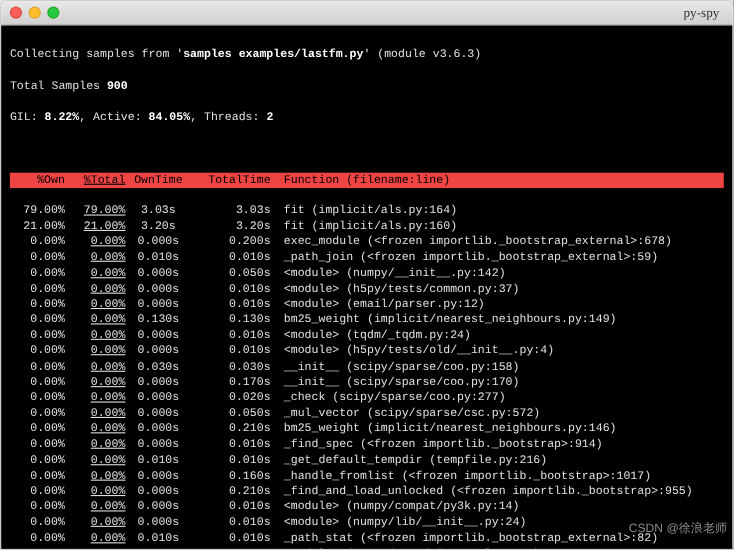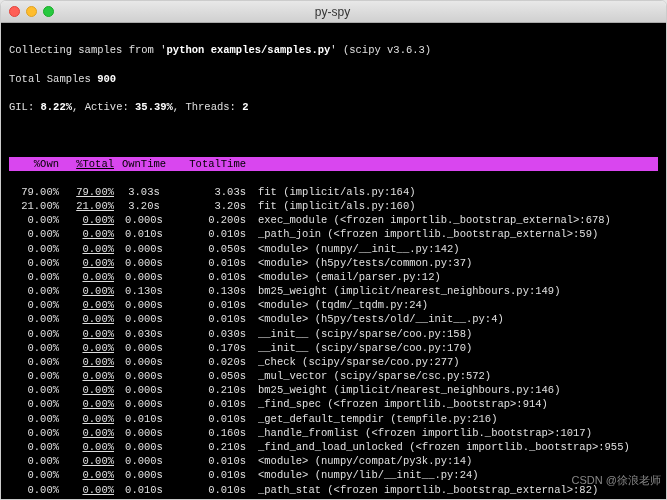--- a/index.html
+++ b/index.html
@@ -2,44 +2,44 @@
 <html><head>
 <meta charset="utf-8">
 <style>
 * { margin:0; padding:0; box-sizing:border-box; }
 body { background:#f0f0f0; font-family:Menlo,Monaco,"Courier New",monospace; font-size:11px; }
 .window { width:667px; height:500px; background:#fff; border:1px solid #ccc; border-radius:6px 6px 0 0; overflow:hidden; box-shadow:0 2px 10px rgba(0,0,0,.2); }
 .titlebar { height:22px; background:linear-gradient(#e8e8e8,#d0d0d0); border-bottom:1px solid #aaa; display:flex; align-items:center; padding:0 8px; position:relative; }
 .traffic { display:flex; gap:6px; }
 .tl { width:11px; height:11px; border-radius:50%; }
 .tl.red{background:#ff5f56;border:1px solid #e0443e;} .tl.yel{background:#ffbd2e;border:1px solid #dea123;} .tl.grn{background:#27c93f;border:1px solid #1aab29;}
-.title { position:absolute; left:0; right:2px; text-align:center; font-size:12px; color:#333; font-family:Liberation Sans, sans-serif; }
+.title { position:absolute; left:0; right:12px; text-align:right; font-size:12px; color:#333; font-family:Liberation Serif, serif; }
 .term { background:#000; color:#e0e0e0; height:calc(100% - 22px); padding:6px 8px; font-size:10.5px; line-height:1.35; overflow:hidden; white-space:pre; }
 .green{color:#00c200;} .bold{font-weight:bold;color:#fff;}
-.hdr { background:#d946ef; color:#000; display:flex; }
+.hdr { background:#ef4444; color:#000; display:flex; }
 .row { display:flex; }
 .c1{width:50px;text-align:right;} .c2{width:55px;text-align:right;text-decoration:underline;} .c3{width:60px;text-align:center;} .c4{width:72px;text-align:right;} .c5{padding-left:12px;flex:1;overflow:hidden;text-overflow:clip;}
 .watermark{position:fixed;right:6px;bottom:12px;font-size:11px;color:#888;font-family:sans-serif;}
 </style>
 </head>
 <body>
 
 <div class="window">
   <div class="titlebar">
     <div class="traffic">
       <div class="tl red"></div>
       <div class="tl yel"></div>
       <div class="tl grn"></div>
     </div>
     <div class="title">py-spy</div>
   </div>
   <div class="term">
-<div><span>Collecting samples from '</span><span class="green bold">python examples/samples.py</span><span>' (scipy v3.6.3)</span></div>
+<div><span>Collecting samples from '</span><span class="green bold">samples examples/lastfm.py</span><span>' (module v3.6.3)</span></div>
 <div><span>Total Samples </span><span class="bold">900</span></div>
-<div><span>GIL: </span><span class="bold">8.22%</span><span>, Active: </span><span class="bold">35.39%</span><span>, Threads: </span><span class="bold">2</span></div>
+<div><span>GIL: </span><span class="bold">8.22%</span><span>, Active: </span><span class="bold">84.05%</span><span>, Threads: </span><span class="bold">2</span></div>
 <div>&nbsp;</div>
-<div class="hdr"><span class="c1">%Own</span><span class="c2">%Total</span><span class="c3">OwnTime</span><span class="c4">TotalTime</span></div>
+<div class="hdr"><span class="c1">%Own</span><span class="c2">%Total</span><span class="c3">OwnTime</span><span class="c4">TotalTime</span><span class="c5">Function (filename:line)</span></div>
 <div id="rows"><div class="row"><span class="c1">79.00%</span><span class="c2">79.00%</span><span class="c3">3.03s</span><span class="c4">3.03s</span><span class="c5">fit (implicit/als.py:164)</span></div><div class="row"><span class="c1">21.00%</span><span class="c2">21.00%</span><span class="c3">3.20s</span><span class="c4">3.20s</span><span class="c5">fit (implicit/als.py:160)</span></div><div class="row"><span class="c1">0.00%</span><span class="c2">0.00%</span><span class="c3">0.000s</span><span class="c4">0.200s</span><span class="c5">exec_module (&lt;frozen importlib._bootstrap_external&gt;:678)</span></div><div class="row"><span class="c1">0.00%</span><span class="c2">0.00%</span><span class="c3">0.010s</span><span class="c4">0.010s</span><span class="c5">_path_join (&lt;frozen importlib._bootstrap_external&gt;:59)</span></div><div class="row"><span class="c1">0.00%</span><span class="c2">0.00%</span><span class="c3">0.000s</span><span class="c4">0.050s</span><span class="c5">&lt;module&gt; (numpy/__init__.py:142)</span></div><div class="row"><span class="c1">0.00%</span><span class="c2">0.00%</span><span class="c3">0.000s</span><span class="c4">0.010s</span><span class="c5">&lt;module&gt; (h5py/tests/common.py:37)</span></div><div class="row"><span class="c1">0.00%</span><span class="c2">0.00%</span><span class="c3">0.000s</span><span class="c4">0.010s</span><span class="c5">&lt;module&gt; (email/parser.py:12)</span></div><div class="row"><span class="c1">0.00%</span><span class="c2">0.00%</span><span class="c3">0.130s</span><span class="c4">0.130s</span><span class="c5">bm25_weight (implicit/nearest_neighbours.py:149)</span></div><div class="row"><span class="c1">0.00%</span><span class="c2">0.00%</span><span class="c3">0.000s</span><span class="c4">0.010s</span><span class="c5">&lt;module&gt; (tqdm/_tqdm.py:24)</span></div><div class="row"><span class="c1">0.00%</span><span class="c2">0.00%</span><span class="c3">0.000s</span><span class="c4">0.010s</span><span class="c5">&lt;module&gt; (h5py/tests/old/__init__.py:4)</span></div><div class="row"><span class="c1">0.00%</span><span class="c2">0.00%</span><span class="c3">0.030s</span><span class="c4">0.030s</span><span class="c5">__init__ (scipy/sparse/coo.py:158)</span></div><div class="row"><span class="c1">0.00%</span><span class="c2">0.00%</span><span class="c3">0.000s</span><span class="c4">0.170s</span><span class="c5">__init__ (scipy/sparse/coo.py:170)</span></div><div class="row"><span class="c1">0.00%</span><span class="c2">0.00%</span><span class="c3">0.000s</span><span class="c4">0.020s</span><span class="c5">_check (scipy/sparse/coo.py:277)</span></div><div class="row"><span class="c1">0.00%</span><span class="c2">0.00%</span><span class="c3">0.000s</span><span class="c4">0.050s</span><span class="c5">_mul_vector (scipy/sparse/csc.py:572)</span></div><div class="row"><span class="c1">0.00%</span><span class="c2">0.00%</span><span class="c3">0.000s</span><span class="c4">0.210s</span><span class="c5">bm25_weight (implicit/nearest_neighbours.py:146)</span></div><div class="row"><span class="c1">0.00%</span><span class="c2">0.00%</span><span class="c3">0.000s</span><span class="c4">0.010s</span><span class="c5">_find_spec (&lt;frozen importlib._bootstrap&gt;:914)</span></div><div class="row"><span class="c1">0.00%</span><span class="c2">0.00%</span><span class="c3">0.010s</span><span class="c4">0.010s</span><span class="c5">_get_default_tempdir (tempfile.py:216)</span></div><div class="row"><span class="c1">0.00%</span><span class="c2">0.00%</span><span class="c3">0.000s</span><span class="c4">0.160s</span><span class="c5">_handle_fromlist (&lt;frozen importlib._bootstrap&gt;:1017)</span></div><div class="row"><span class="c1">0.00%</span><span class="c2">0.00%</span><span class="c3">0.000s</span><span class="c4">0.210s</span><span class="c5">_find_and_load_unlocked (&lt;frozen importlib._bootstrap&gt;:955)</span></div><div class="row"><span class="c1">0.00%</span><span class="c2">0.00%</span><span class="c3">0.000s</span><span class="c4">0.010s</span><span class="c5">&lt;module&gt; (numpy/compat/py3k.py:14)</span></div><div class="row"><span class="c1">0.00%</span><span class="c2">0.00%</span><span class="c3">0.000s</span><span class="c4">0.010s</span><span class="c5">&lt;module&gt; (numpy/lib/__init__.py:24)</span></div><div class="row"><span class="c1">0.00%</span><span class="c2">0.00%</span><span class="c3">0.010s</span><span class="c4">0.010s</span><span class="c5">_path_stat (&lt;frozen importlib._bootstrap_external&gt;:82)</span></div><div class="row"><span class="c1">0.00%</span><span class="c2">0.00%</span><span class="c3">0.000s</span><span class="c4">0.010s</span><span class="c5">&lt;module&gt; (numpy/core/_internal.py:12)</span></div></div>
 
 
   </div>
 </div>
 <div class="watermark">CSDN @徐浪老师</div>
 
 </body></html>

